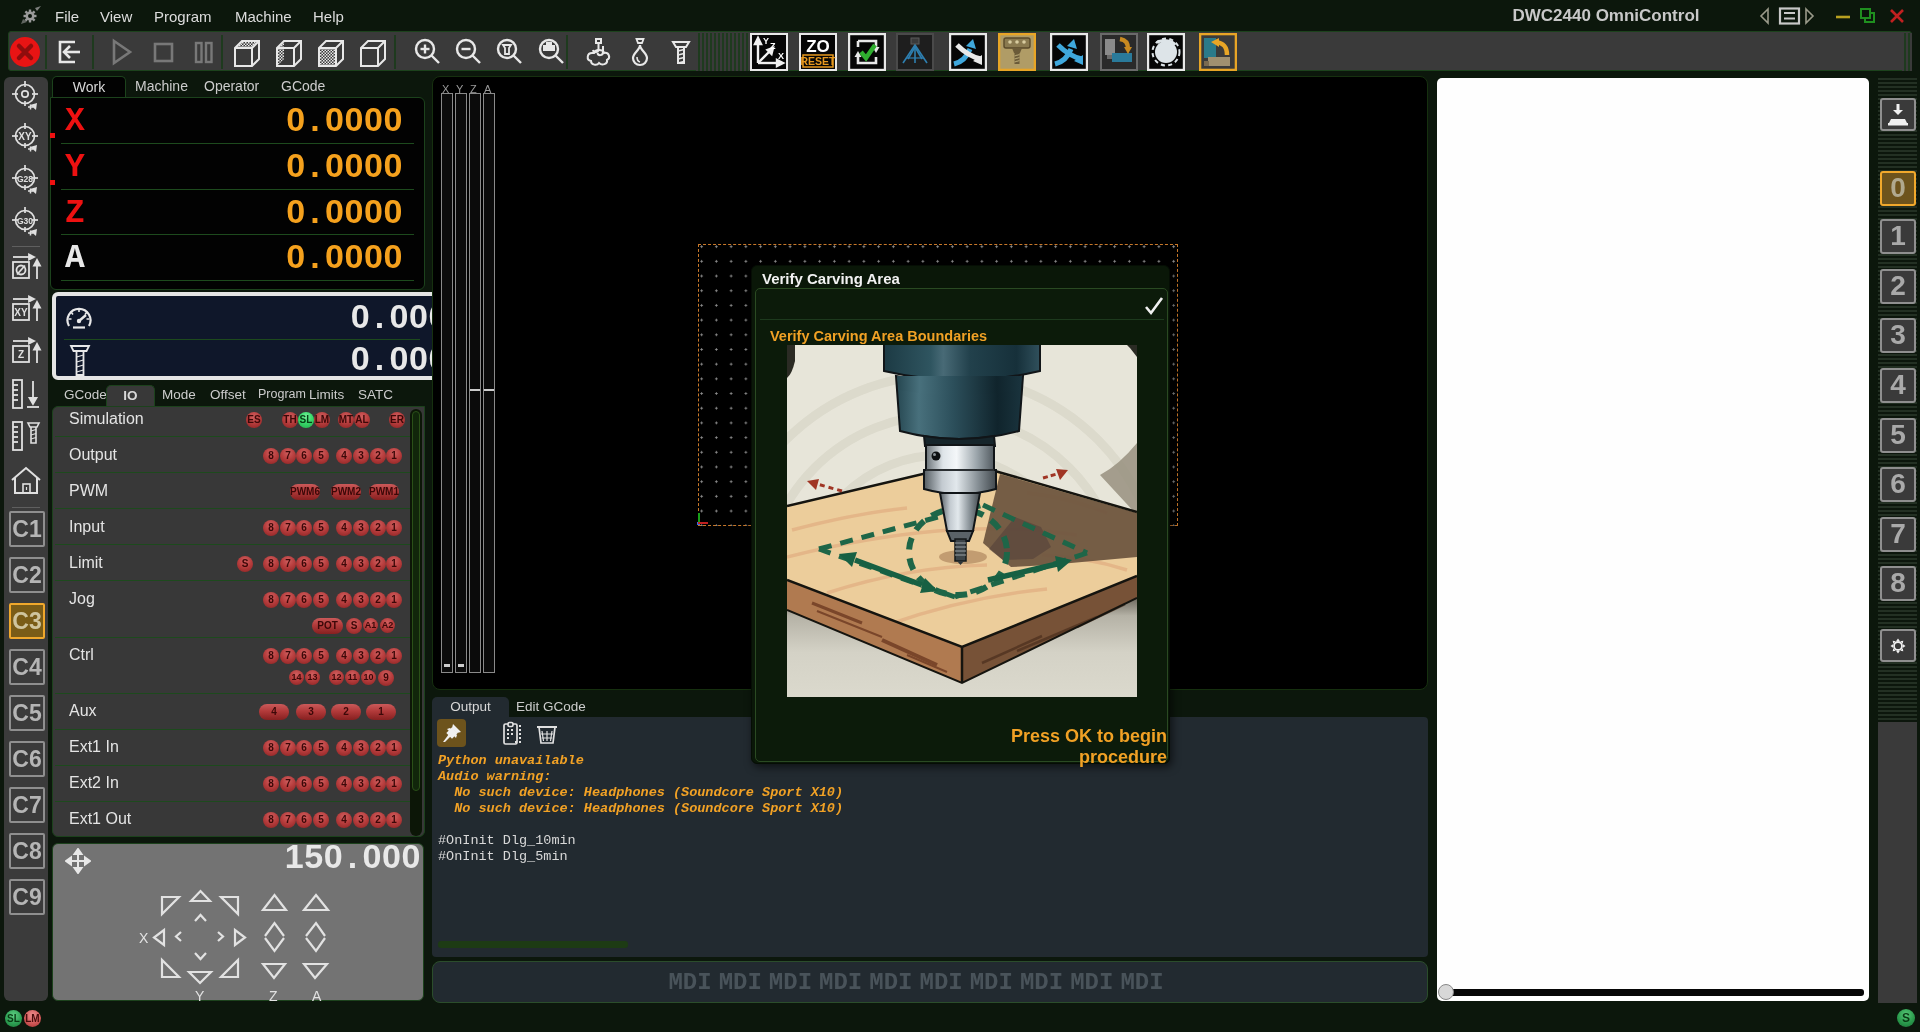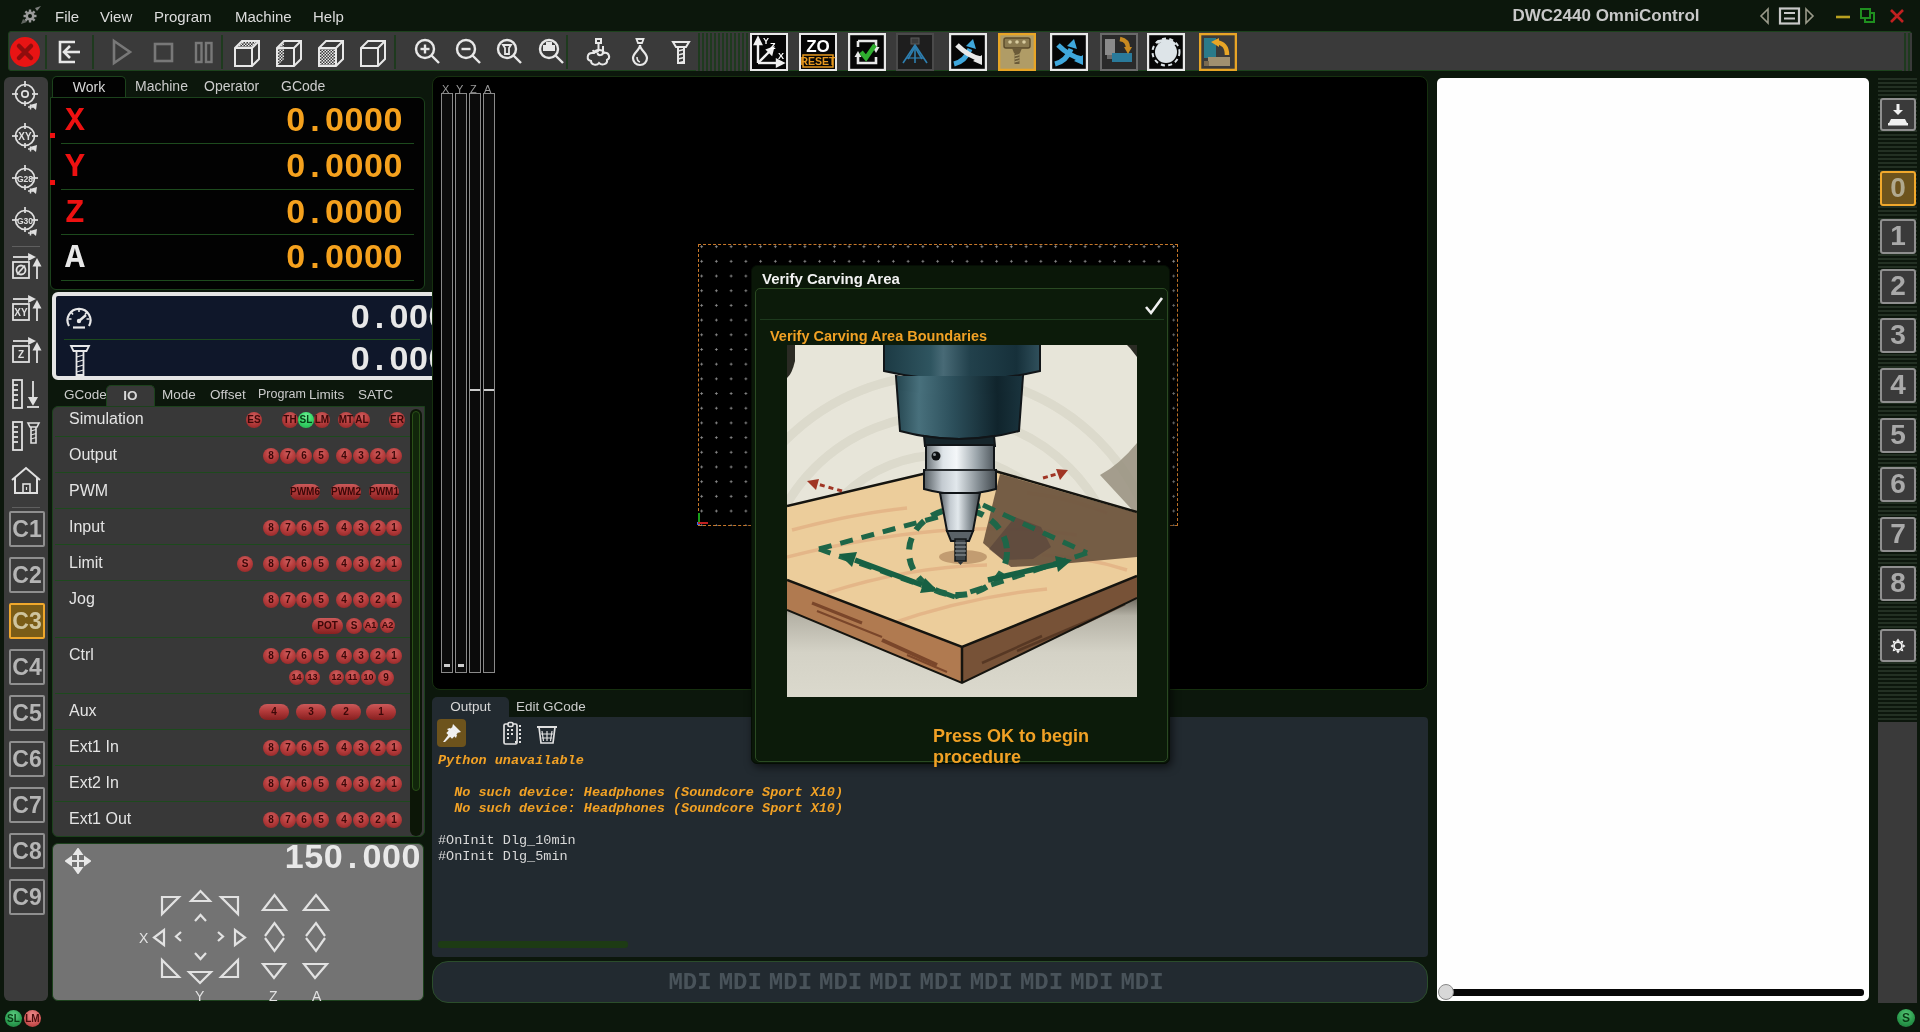--- a/index.html
+++ b/index.html
@@ -47,29 +47,29 @@
 .vlabel { position:absolute; top:6px; color:#9a9a9a; font-size:11px; }
 .vbar { position:absolute; top:16px; width:12px; height:580px; background:#0b0b0b; border:1px solid #8a8a8a; }
 
 #carve { position:absolute; left:265px; top:167px; width:480px; height:282px; border:1px dashed #c8782a; background-image:radial-gradient(circle, #909090 0.9px, transparent 1.3px); background-size:14.75px 14.7px; background-position:10px 9px; }
 
 #outtabs { left:432px; top:697px; width:600px; height:20px; font-size:13.5px; color:#d8d8d8; }
 #console { left:432px; top:717px; width:996px; height:240px; background:#222a30; border-radius:0 4px 4px 4px; }
 .conline { position:absolute; left:6px; width:900px; font-family:"Liberation Mono",monospace; font-size:13.5px; white-space:pre; }
 .conorange { color:#f1a125; font-weight:bold; font-style:italic; }
 .conwhite { color:#d8d8d8; }
-#mdibar { left:432px; top:961px; width:996px; height:42px; background:#222a30; border:1px solid #2b4d2b; border-radius:16px; color:#49535a; font-family:"Liberation Mono",monospace; font-weight:bold; font-size:24px; display:flex; align-items:center; justify-content:center; gap:7px; padding-right:28px; }
+#mdibar { left:432px; top:961px; width:996px; height:42px; background:#222a30; border:1px solid #2b4d2b; border-radius:8px; color:#49535a; font-family:"Liberation Mono",monospace; font-weight:bold; font-size:24px; display:flex; align-items:center; justify-content:center; gap:7px; padding-right:28px; }
 
 #whitepanel { left:1437px; top:78px; width:432px; height:923px; background:#fefefe; border-radius:5px; }
 #rstrip { left:1878px; top:76px; width:39px; height:646px; background:repeating-linear-gradient(180deg,#0c160c 0 2px,#233023 2px 4px); }
 #rstrip2 { left:1878px; top:722px; width:39px; height:281px; background:#3a3a3a; }
 .rbtn { position:absolute; left:1880px; width:36px; height:35px; background:#3a3a3a; border:2px solid #8f8f8f; border-radius:3px; color:#a9a9a9; font-weight:bold; font-size:28px; text-align:center; line-height:30px; }
 
 #dialog { left:751px; top:265px; width:419px; height:499px; background:#0a1708; border:1px solid #050d04; border-radius:6px; box-shadow:2px 3px 8px rgba(0,0,0,0.6); }
-#dlginner { position:absolute; left:3px; top:22px; width:413px; height:474px; border:1px solid #2a4a22; border-radius:5px; background:#0c1b0a; }
+#dlginner { position:absolute; left:3px; top:22px; width:413px; height:474px; border:1px solid #2a4a22; border-radius:5px; background:#0c1b0a;text-align:right; }
 </style>
 </head>
 <body>
 <div id="root">
   <div class="abs" id="menubar">
     <svg class="abs" style="left:20px;top:5px" width="22" height="20" viewBox="0 0 22 20">
       <g fill="#9a9a9a">
           <circle cx="10" cy="11" r="4.5"></circle>
           <circle cx="10" cy="11" r="2" fill="#0a140a"></circle>
       <g stroke="#9a9a9a" stroke-width="2.4">
@@ -705,20 +705,21 @@
         </g>
       </svg>
     <svg class="abs" style="left:103px;top:5px" width="24" height="24" viewBox="0 0 24 24">
         <g stroke="#e0e0e0" fill="none" stroke-width="1.7">
           <path d="M4 5 L6 21 L18 21 L20 5 Z"></path>
           <line x1="2" y1="5" x2="22" y2="5" stroke-width="2"></line>
         </g>
         <path d="M7 9 L8.5 19 M12 9 L12 19 M17 9 L15.5 19 M6 12 L18 12 M6.7 16 L17.3 16" stroke="#e0e0e0" stroke-width="1.2"></path>
       </svg>
     <div class="conline conorange" style="top:36px">Python unavailable</div>
+    <div class="conline conorange" style="top:52px">Audio warning:</div>
     <div class="conline conorange" style="top:68px">  No such device: Headphones (Soundcore Sport X10)</div>
     <div class="conline conorange" style="top:84px">  No such device: Headphones (Soundcore Sport X10)</div>
     <div class="conline conwhite" style="top:116px">#OnInit Dlg_10min</div>
     <div class="conline conwhite" style="top:132px">#OnInit Dlg_5min</div>
     <div class="abs" style="left:6px;top:224px;width:190px;height:7px;background:#1d3b14;border-radius:3px"></div>
   </div>
   <div class="abs" id="mdibar">
       <span>MDI</span>
       <span>MDI</span>
       <span>MDI</span>

